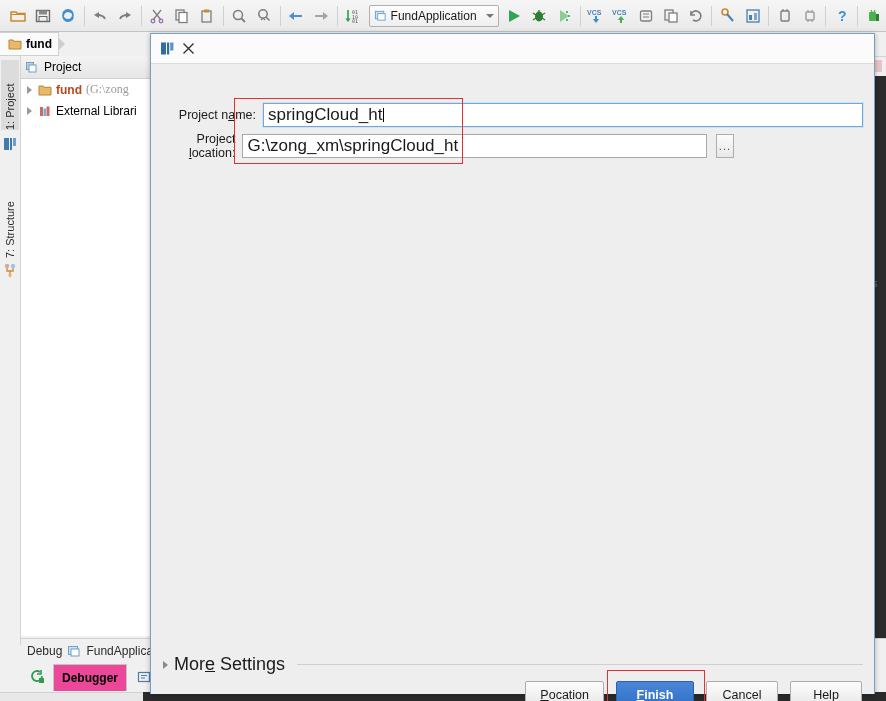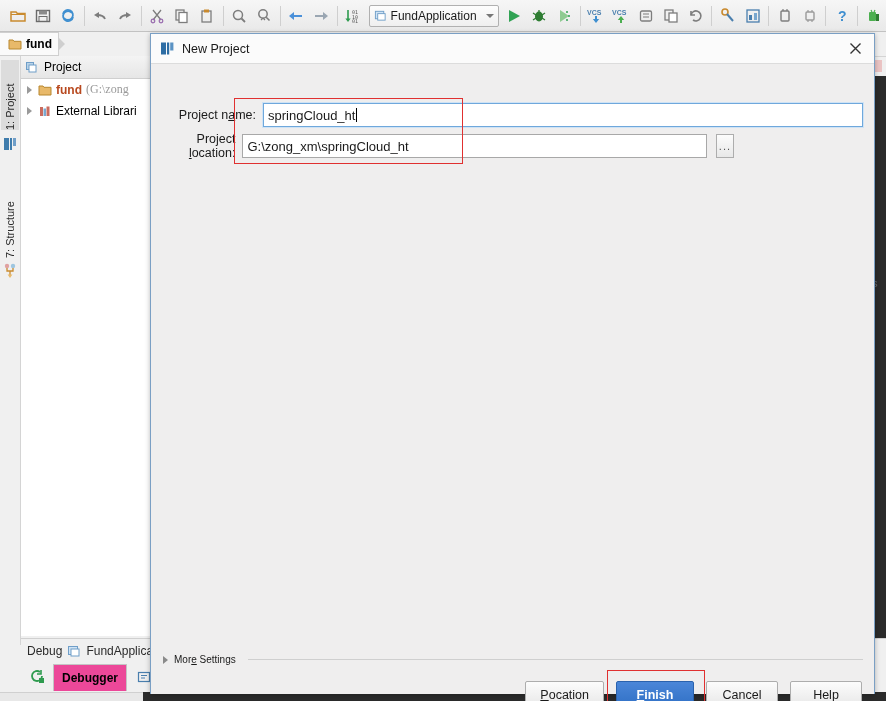--- a/index.html
+++ b/index.html
@@ -102,37 +102,37 @@
   }
   #dlg-title .t{font-size:12.5px;color:#1a1a1a;margin-left:7px;flex:1;}
   #dlg-close{width:26px;height:22px;display:flex;align-items:center;justify-content:center;cursor:default;}
   #dlg-body{position:relative;height:630px;background:#efeeee;}
 
   .formrow{position:absolute;display:flex;align-items:center;height:24px;}
   .flabel{width:105px;text-align:right;font-size:12.5px;color:#1a1a1a;padding-right:7px;}
   .u{text-decoration:underline;}
   .tfield{
     height:24px;box-sizing:border-box;background:#fff;
-    font-size:13px;color:#1a1a1a;display:flex;align-items:center;padding:0 4px;
+    font-size:17px;color:#1a1a1a;display:flex;align-items:center;padding:0 4px;
   }
   #name-field{border:1px solid #6fa8dc;outline:1px solid #cfe3f5;}
   #loc-field{border:1px solid #a8a8a8;}
   .caretbar{display:inline-block;width:1px;height:14px;background:#000;margin-left:1px;}
   #browse-btn{
     width:22px;height:24px;box-sizing:border-box;margin-left:9px;
     border:1px solid #adadad;background:linear-gradient(#fcfcfc,#e8e8e8);
     display:flex;align-items:center;justify-content:center;font-size:11px;color:#555;letter-spacing:1px;
   }
 
   
   .annot{position:absolute;border:1.5px solid #e03030;pointer-events:none;}
 
   
   #more-settings{position:absolute;left:12px;top:590px;display:flex;align-items:center;gap:6px;width:700px;}
-  #more-settings .lbl{font-size:10px;color:#1a1a1a;text-align:right;}
+  #more-settings .lbl{font-size:18px;color:#1a1a1a;text-align:right;}
   #ms-line{flex:1;height:1px;background:#cfcfcf;margin-left:6px;}
 
   
   #btnrow{position:absolute;right:12px;top:617px;display:flex;align-items:center;gap:12px;}
   .btn{
     min-width:72px;height:28px;padding:0 14px;box-sizing:border-box;
     border:1px solid #adadad;border-radius:2px;
     background:linear-gradient(#fcfcfc,#e6e6e6);
     font-size:12.5px;color:#1a1a1a;
     display:flex;align-items:center;justify-content:center;
@@ -442,21 +442,20 @@
   <div id="consoleblack"></div>
 </div>
 
 <div id="dialog">
   <div id="dlg-title">
     <svg width="15" height="15" viewBox="0 0 15 15">
       <rect x="1" y="1.5" width="5" height="12" fill="#2e6da4"></rect>
       <rect x="7" y="1.5" width="2.2" height="12" fill="#2e6da4"></rect>
       <rect x="10.2" y="1.5" width="3.2" height="8" fill="#5b93c4"></rect>
     </svg>
-    <span class="t">New Project</span>
     <div id="dlg-close">
       <svg width="13" height="13" viewBox="0 0 13 13">
           <path d="M1.5 1.5l10 10M11.5 1.5l-10 10" stroke="#333" stroke-width="1.4"></path>
         </svg>
     </div>
   </div>
 
   <div id="dlg-body">
 
     <div class="formrow" style="left:0px;top:39px;width:848px;">

